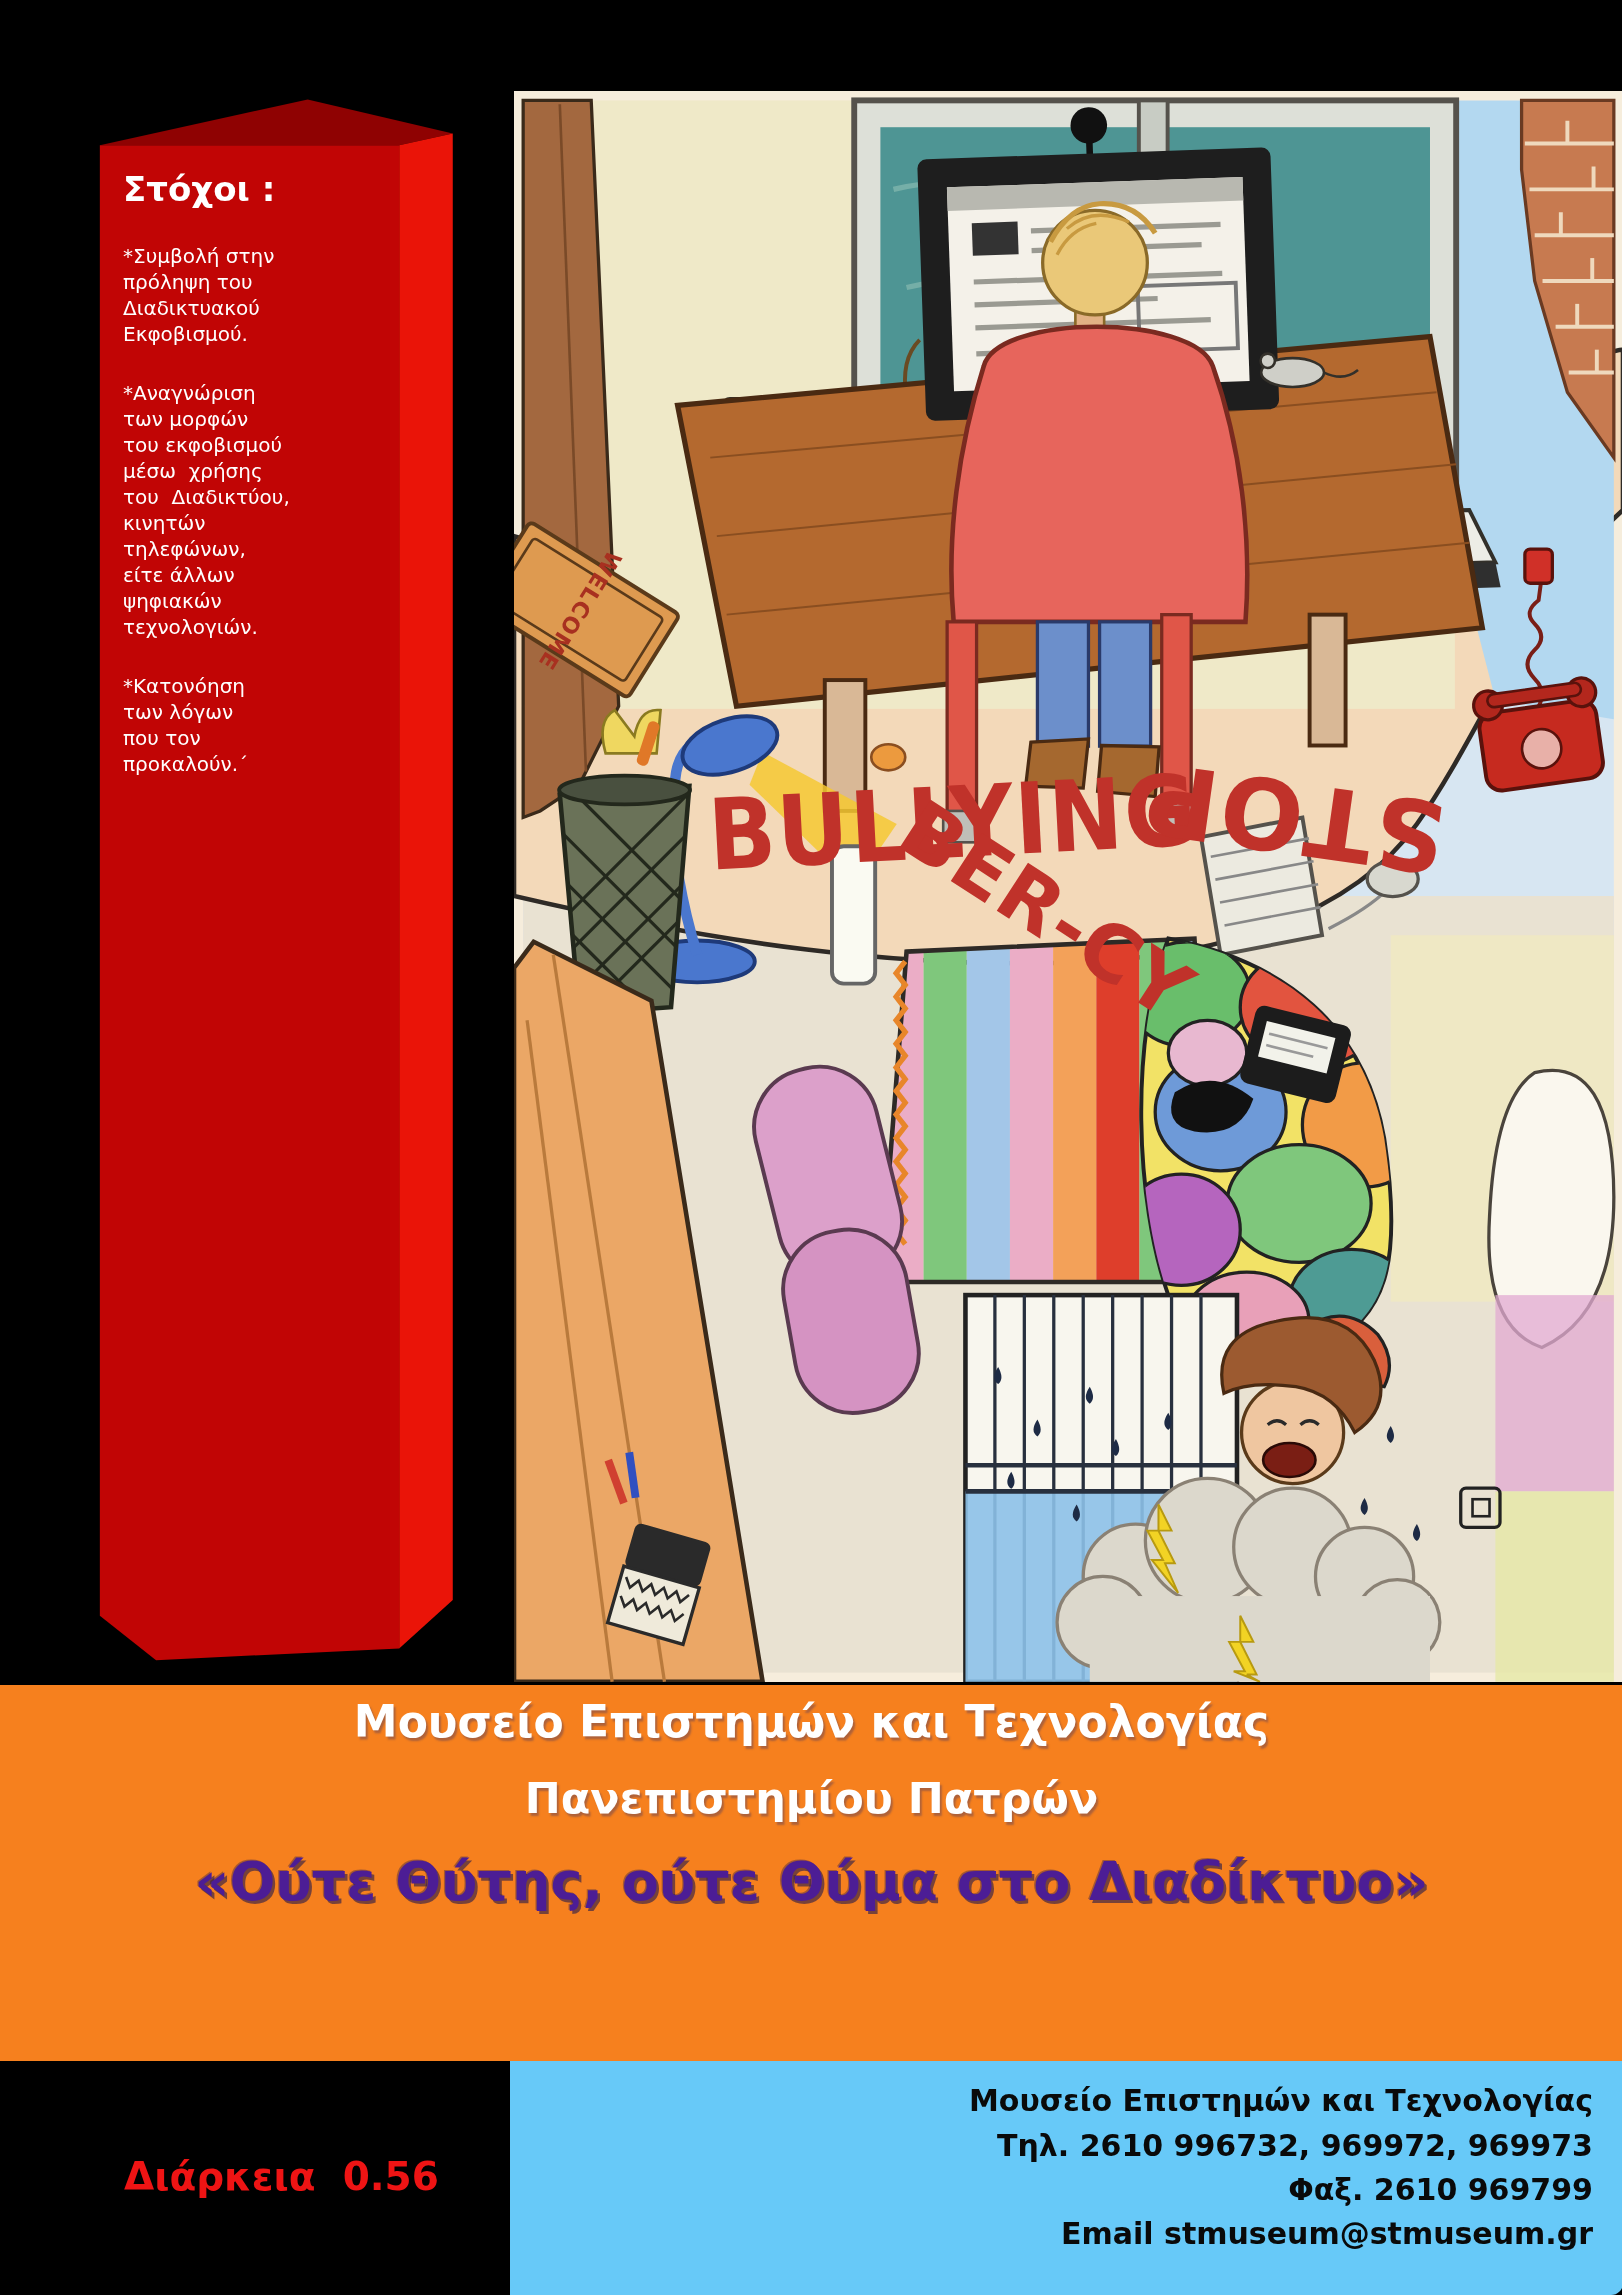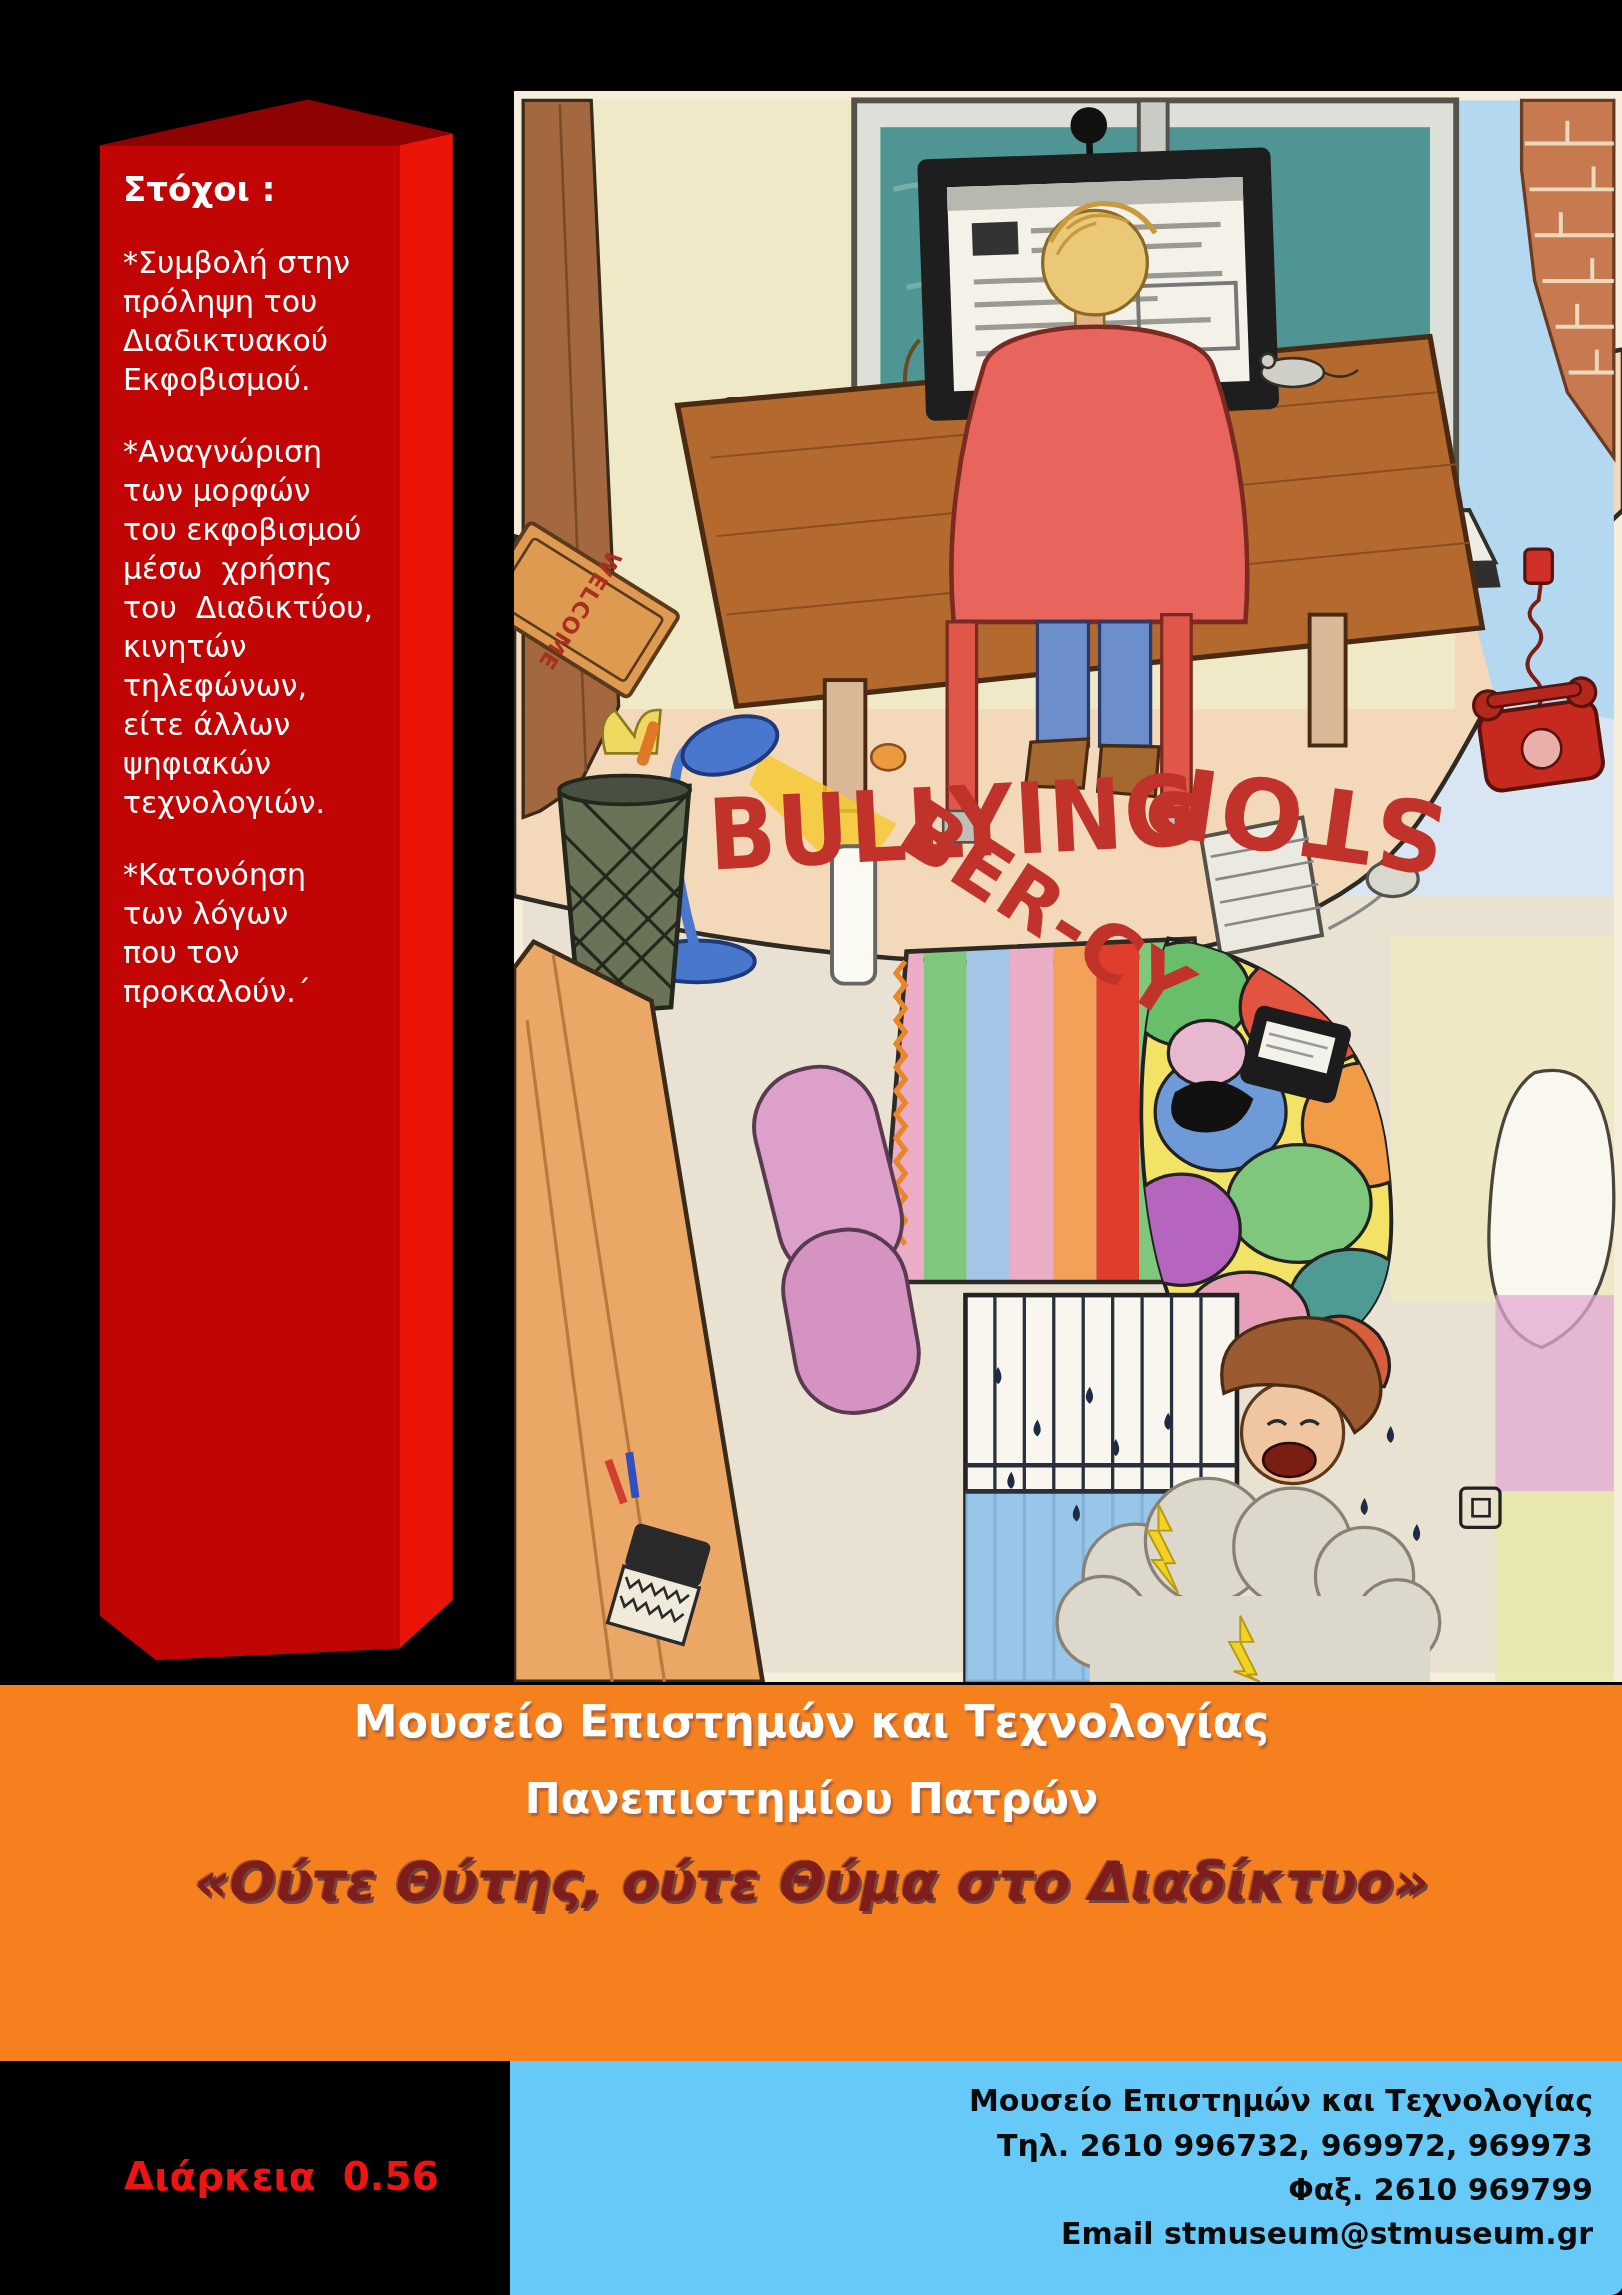--- a/index.html
+++ b/index.html
@@ -3,35 +3,35 @@
 <meta charset="utf-8">
 <style>
   html,body{margin:0;padding:0;background:#000;}
   #page{position:relative;width:1623px;height:2295px;background:#000;overflow:hidden;
         font-family:"DejaVu Sans","Liberation Sans",sans-serif;border-radius:12px;}
 
   
   #redbox-svg{position:absolute;left:92px;top:92px;}
   .goals{position:absolute;left:123px;top:169px;width:262px;color:#fff;z-index:5;}
   .goals-title{font-size:34px;font-weight:bold;margin:0 0 34px 0;white-space:pre-wrap;}
-  .goal-item{font-size:30px;line-height:1.30;margin:0 0 33px 0;white-space:pre-wrap;}
+  .goal-item{font-size:20px;line-height:1.30;margin:0 0 33px 0;white-space:pre-wrap;}
 
   
   .photo{position:absolute;left:514px;top:91px;width:1109px;height:1591px;background:#F6EDDC;}
 
   
   .orange-band{position:absolute;left:0;top:1685px;width:1623px;height:376px;background:#F6801E;
                text-align:center;color:#fff;}
   .band-title{font-size:44px;font-weight:bold;margin-top:10.5px;white-space:pre-wrap;
               text-shadow:2px 2.6px 2px rgba(40,40,110,.35);}
   .band-title2{font-size:43px;font-weight:bold;margin-top:26px;white-space:pre-wrap;
               text-shadow:2px 2.6px 2px rgba(40,40,110,.35);}
   .band-subtitle{font-size:30px;font-weight:normal;margin-top:34px;white-space:pre-wrap;}
-  .band-quote{font-size:54px;font-weight:bold;margin-top:27.5px;color:#7f1d1d;white-space:pre-wrap;
-              text-shadow:2.6px 2.6px 0 rgba(15,15,80,.55), -1.3px -1.3px 0 rgba(15,15,80,.35);font-style:italic;}
+  .band-quote{font-size:54px;font-weight:bold;margin-top:27.5px;color:#4c1d95;white-space:pre-wrap;
+              text-shadow:2.6px 2.6px 0 rgba(15,15,80,.55), -1.3px -1.3px 0 rgba(15,15,80,.35);}
 
   
   .blue-box{position:absolute;left:510px;top:2061px;width:1112px;height:234px;background:#67C9F8;
             box-sizing:border-box;padding:18.3px 29px 0 0;text-align:right;color:#0a0a0a;}
   .contact-line{font-size:30px;font-weight:bold;line-height:1.48;white-space:pre-wrap;}
 
   
   .duration{position:absolute;left:124px;top:2154px;font-size:39px;font-weight:bold;color:#EE1414;
             white-space:pre;}
 </style>

